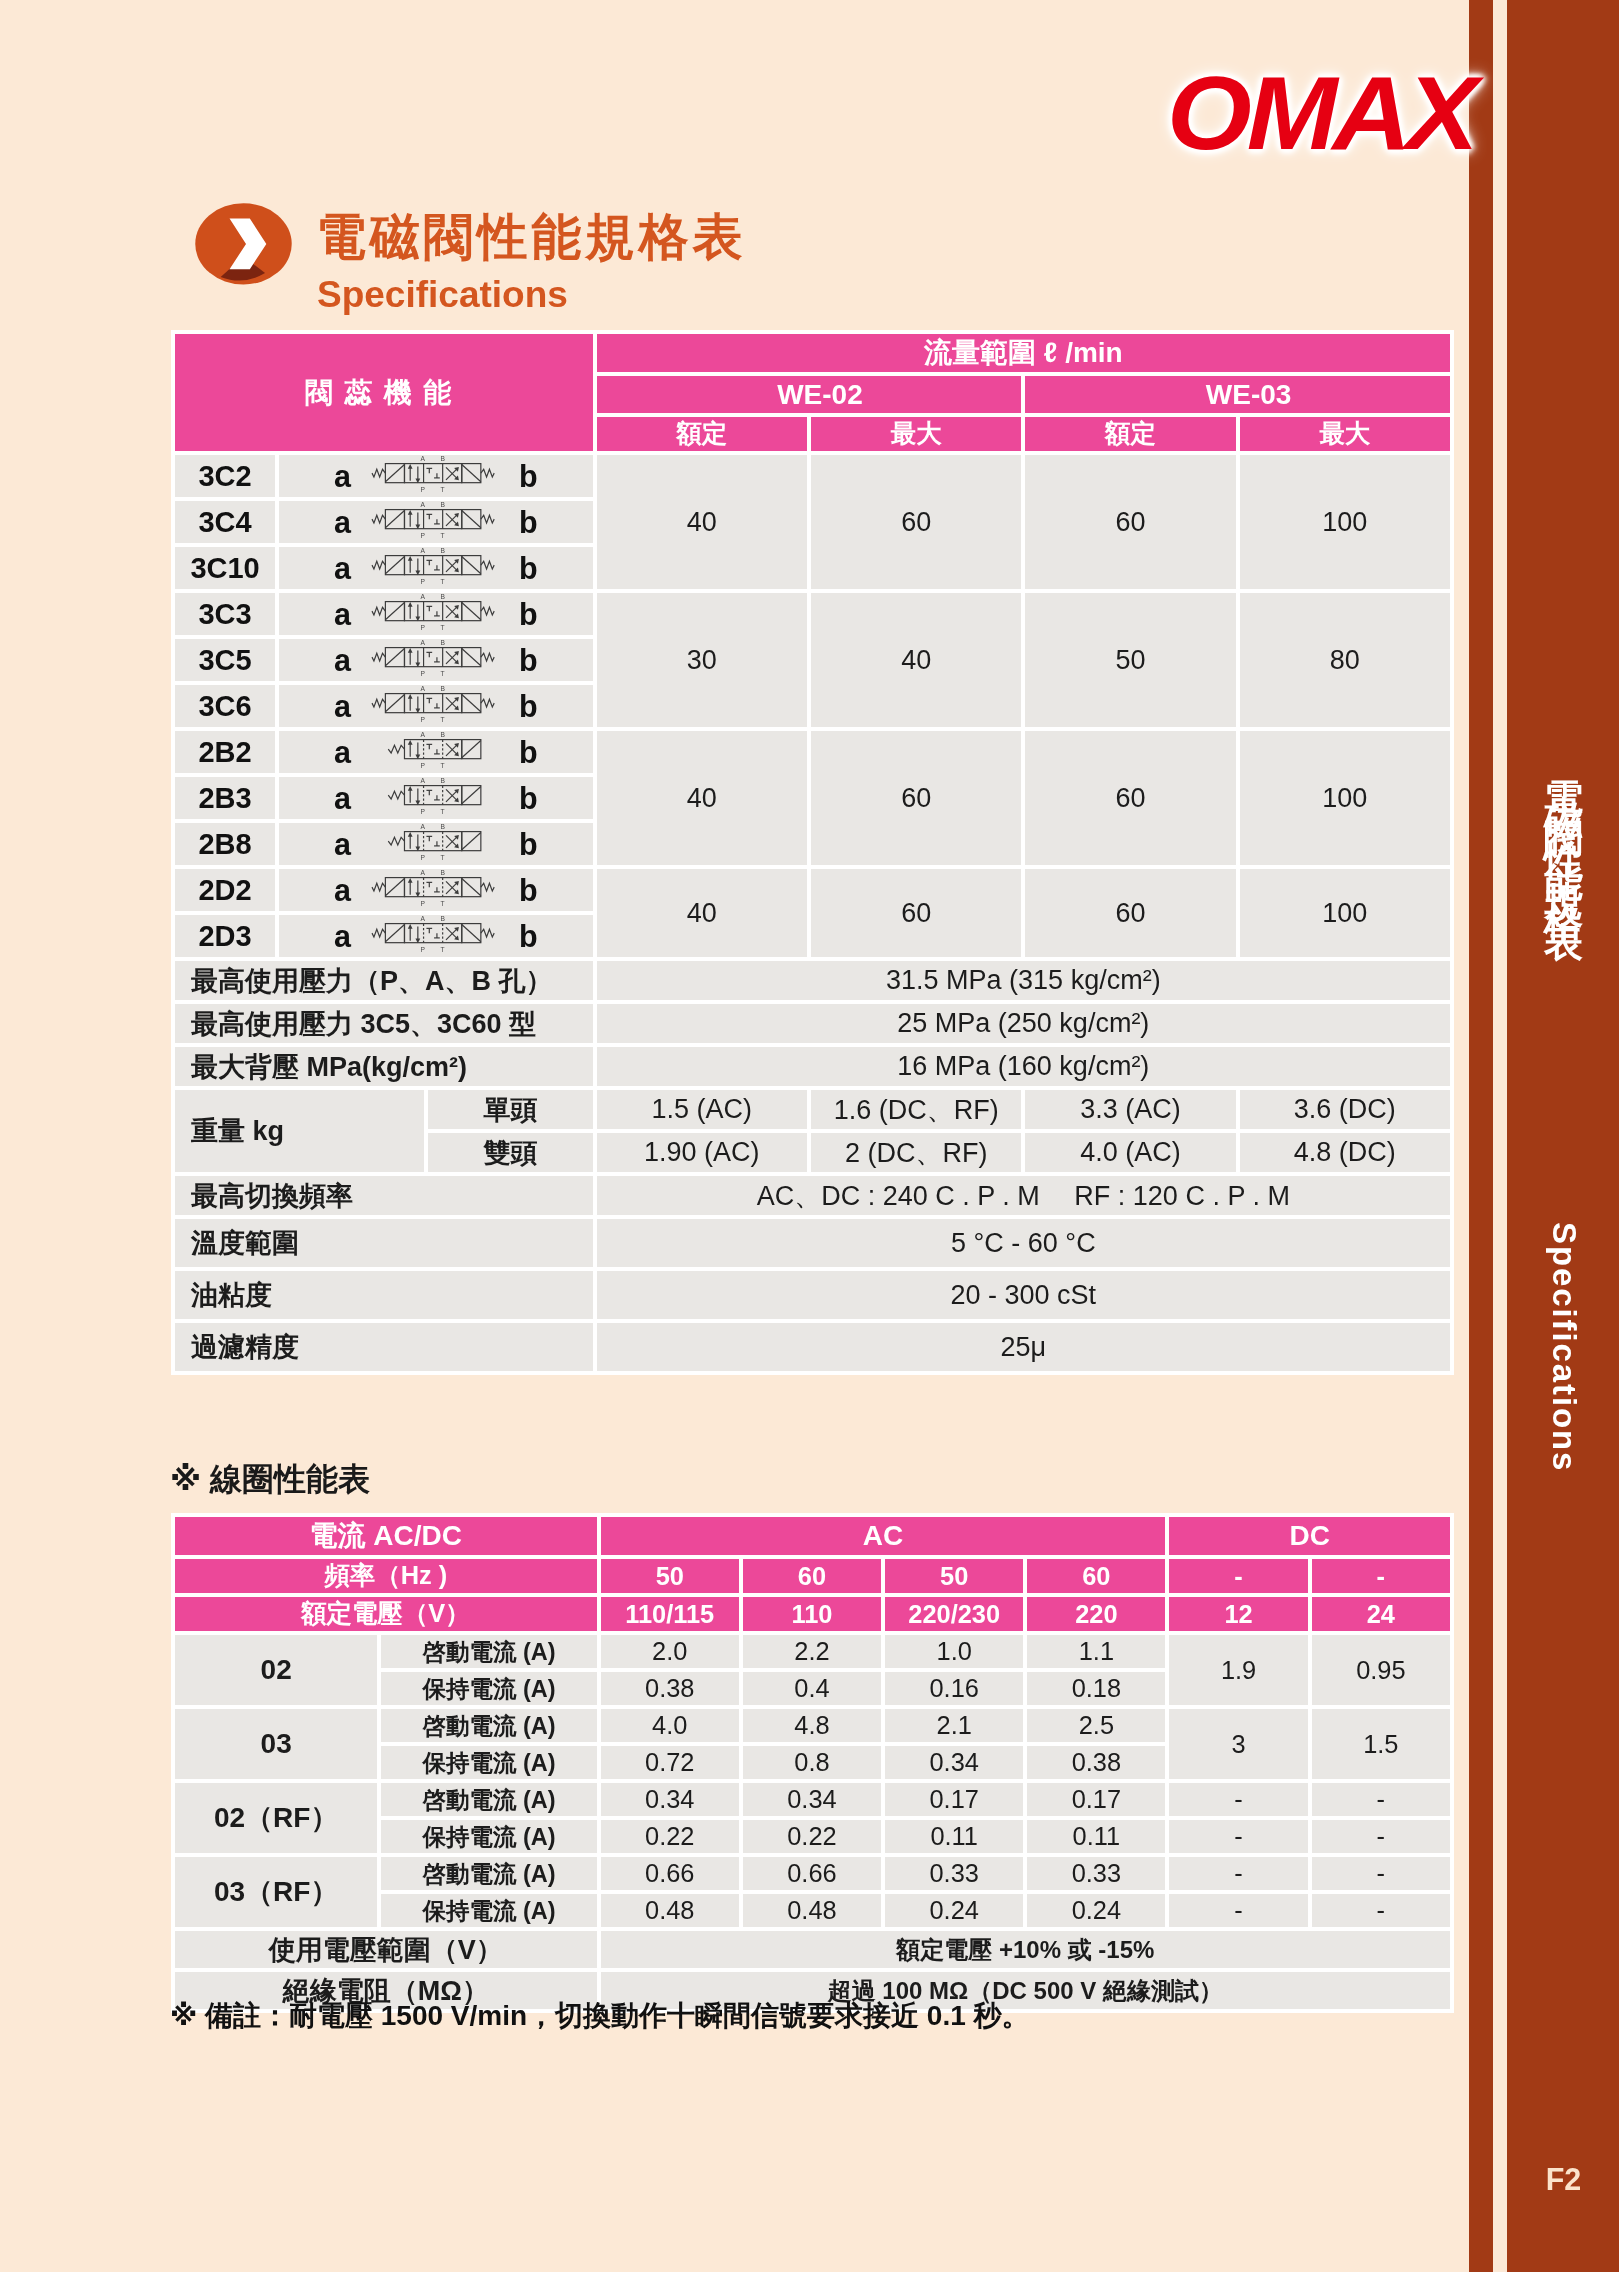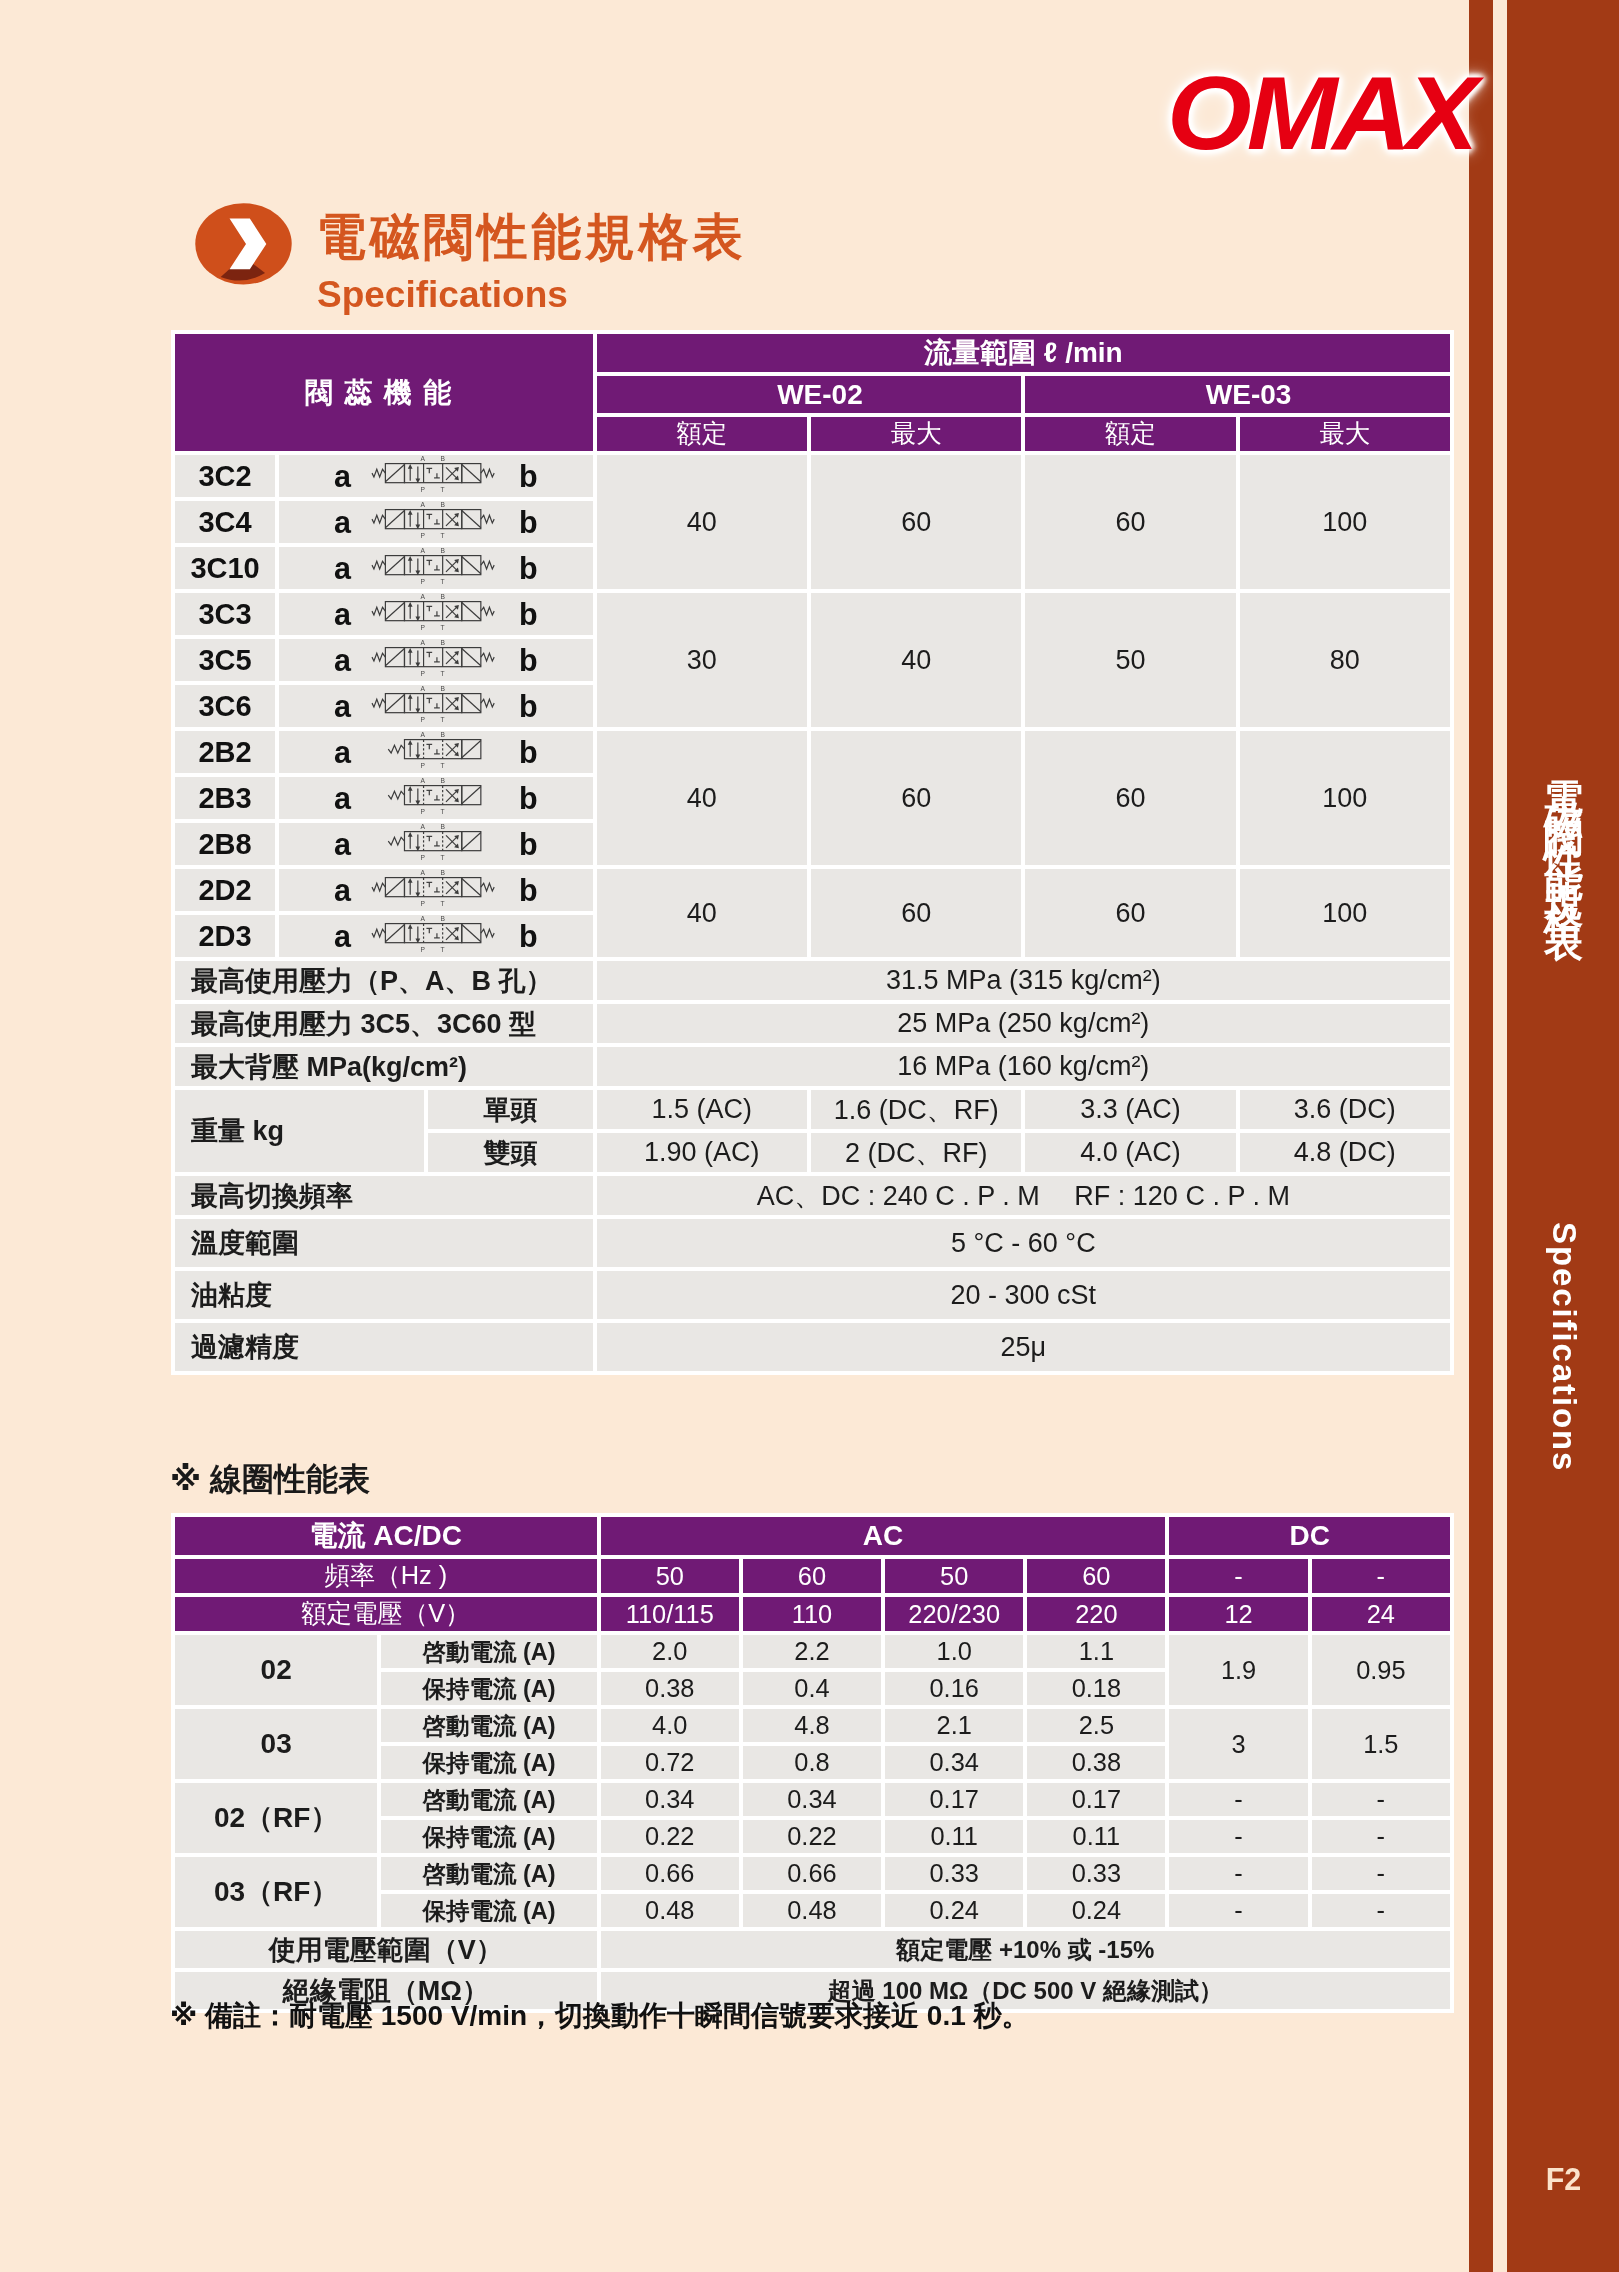--- a/index.html
+++ b/index.html
@@ -42,22 +42,22 @@
     position:absolute; left:316px; top:204px;
     font-size:50px; font-weight:bold; color:#d4561f; letter-spacing:3.8px;
   }
   .title-en {
     position:absolute; left:317px; top:274px;
     font-size:37px; font-weight:bold; color:#d4561f;
   }
   
   table { border-collapse:separate; border-spacing:4.4px; background:#ffffff; table-layout:fixed; }
   td { background:#e9e7e4; text-align:center; vertical-align:middle; overflow:hidden; }
-  td.hdr { background:#701a75; color:#fff; font-weight:bold; font-size:28px; }
-  td.hdr-sm { background:#701a75; color:#fff; font-weight:normal; font-size:25.4px;margin-top:45px; }
+  td.hdr { background:#ec4899; color:#fff; font-weight:bold; font-size:28px; }
+  td.hdr-sm { background:#ec4899; color:#fff; font-weight:bold; font-size:25.4px;margin-top:45px; }
   .spec-table { position:absolute; left:171px; top:330px; width:1283px; }
   .coil-table { position:absolute; left:171px; top:1513px; width:1283px; }
   .corner { font-size:36px; letter-spacing:11.4px; }
   tr.hrow1 td { height:34px; }
   tr.hrow2 td { height:37px;padding-left:22px; }
   tr.hrow3 td { height:33px; }
   tr.vrow  td { height:38px; }
   tr.irow  td { height:39px; }
   tr.wrow  td { height:39px; }
   tr.lrow  td { height:48px; }

